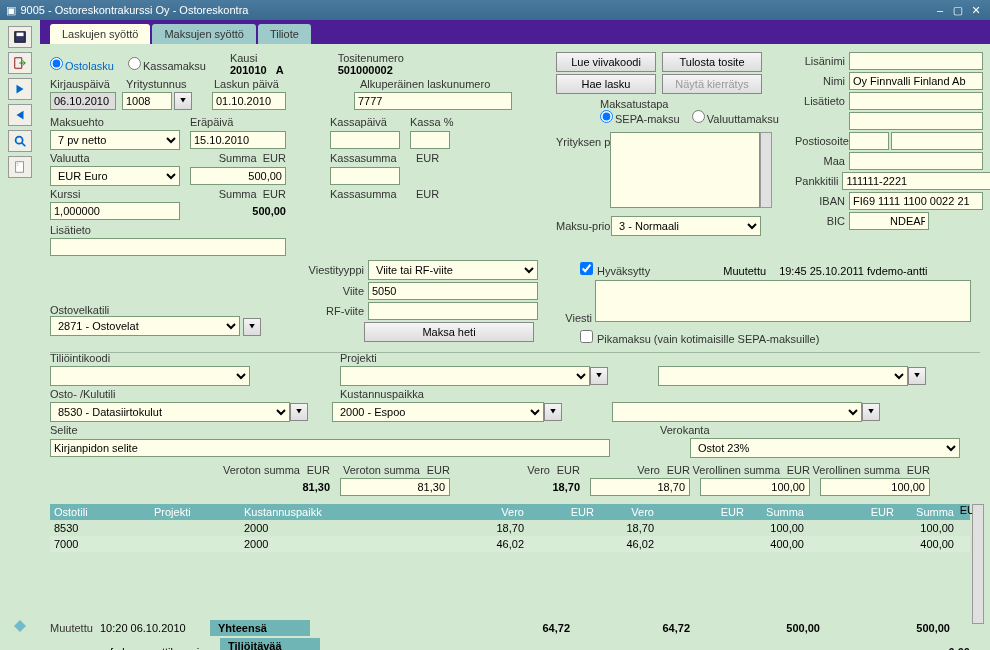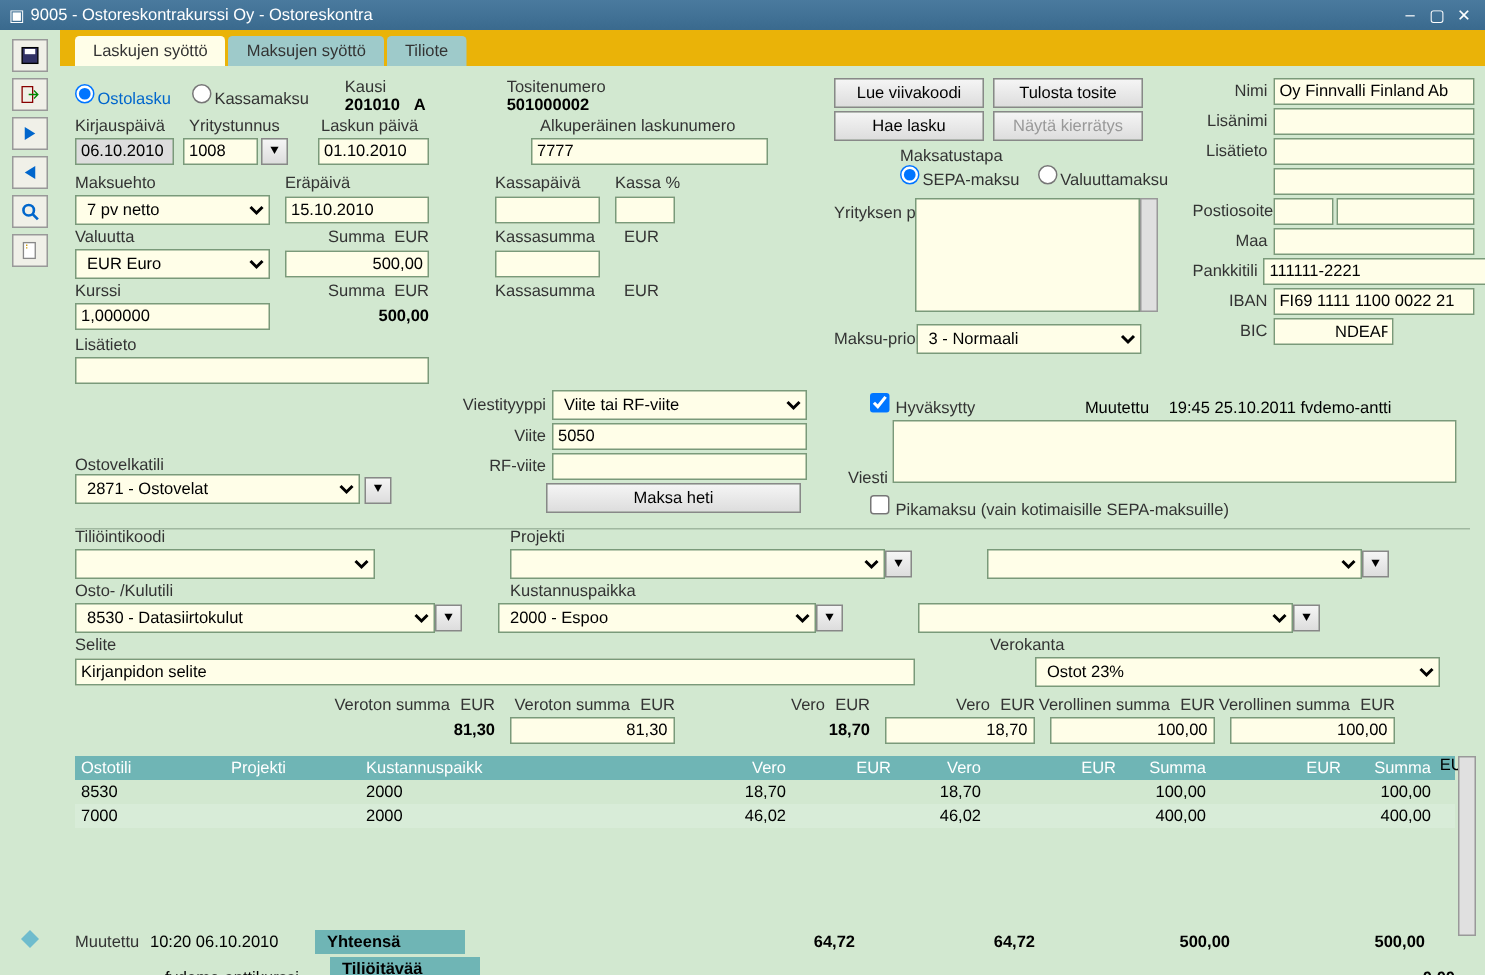--- a/index.html
+++ b/index.html
@@ -6,21 +6,21 @@
 body{background:#d2e8d0;width:990px;height:650px;overflow:hidden;position:relative}
 .titlebar{background:linear-gradient(#4a7a9e,#3a6a8e);height:20px;color:#fff;display:flex;align-items:center;padding:0 6px;justify-content:space-between}
 .titlebar .ctl{display:flex;gap:2px}
 .titlebar .ctl span{width:16px;text-align:center;cursor:pointer}
 .main{display:flex;height:630px}
 .leftbar{width:40px;background:#d2e8d0;display:flex;flex-direction:column;align-items:center;gap:4px;padding-top:6px}
 .leftbar .ico{width:24px;height:22px;background:#f0f0e8;border:1px solid #999;display:flex;align-items:center;justify-content:center;cursor:pointer}
 .leftbar .ico svg{width:14px;height:14px}
 .leftbar .ico.logo{background:transparent;border:none;width:28px;height:28px;margin-top:430px}
 .content{flex:1;padding:0}
-.tabs{display:flex;background:#eab308;padding:4px 10px 0}
+.tabs{display:flex;background:#4c1d95;padding:4px 10px 0}
 .tab{padding:4px 12px;background:#9ecaca;color:#333;cursor:pointer;margin-right:2px;border-radius:3px 3px 0 0}
 .tab.active{background:#fffee8;color:#333}
 .form{background:#d2e8d0;padding:8px 10px;position:relative;height:600px}
 .row{display:flex;align-items:center;margin-bottom:2px}
 label{color:#333;white-space:nowrap}
 input[type=text],select{background:#fffee8;border:1px solid #7a9a7a;height:18px;padding:0 3px;color:#000}
 select{height:20px}
 .btn{background:linear-gradient(#f5f5f5,#ddd);border:1px solid #888;padding:2px 8px;cursor:pointer;height:20px;font-size:11px;text-align:center}
 .btn:disabled{color:#999}
 .dropbtn{width:18px;height:18px;background:linear-gradient(#f5f5f5,#ddd);border:1px solid #888;display:inline-flex;align-items:center;justify-content:center;cursor:pointer;font-size:10px}
@@ -142,26 +142,26 @@
 
       <div style="position:absolute;left:560px;top:54px">
         <label>Maksatustapa</label><br>
         <label><input type="radio" class="radio" checked="" style=""><span>SEPA-maksu</span></label>
         &nbsp;&nbsp;
         <label><input type="radio" class="radio" style=""><span>Valuuttamaksu</span></label>
       </div>
 
       <div style="position:absolute;left:755px;top:8px;width:190px">
         <div class="row">
+            <label style="width:50px;text-align:right;margin-right:4px">Lisänimi</label>
+            <input type="text" style="width: 134px;">
+          </div>
+        <div class="row">
             <label style="width:50px;text-align:right;margin-right:4px">Nimi</label>
             <input type="text" style="width: 134px;" value="Oy Finnvalli Finland Ab">
-          </div>
-        <div class="row">
-            <label style="width:50px;text-align:right;margin-right:4px">Lisänimi</label>
-            <input type="text" style="width: 134px;">
           </div>
         <div class="row">
             <label style="width:50px;text-align:right;margin-right:4px">Lisätieto</label>
             <input type="text" style="width: 134px;">
           </div>
         <div class="row">
             <label style="width:50px;text-align:right;margin-right:4px"></label>
             <input type="text" style="width: 134px;">
           </div>
         <div class="row">

